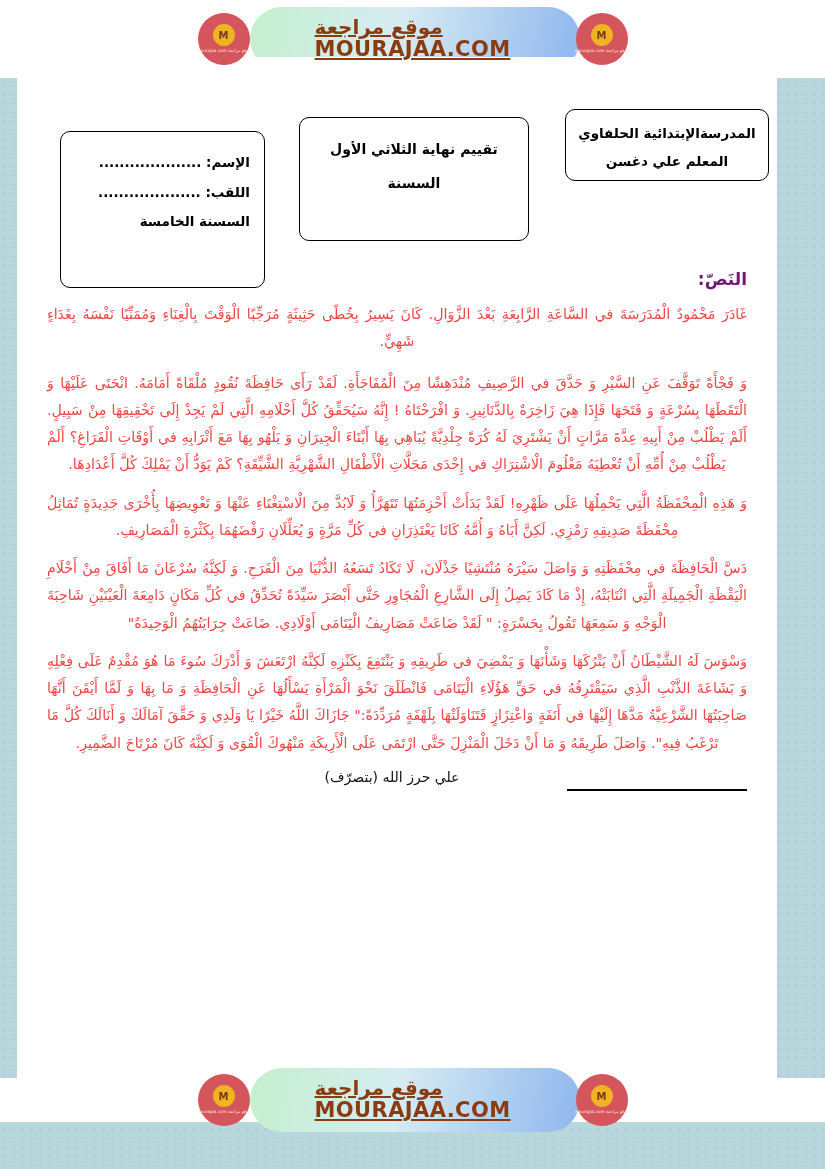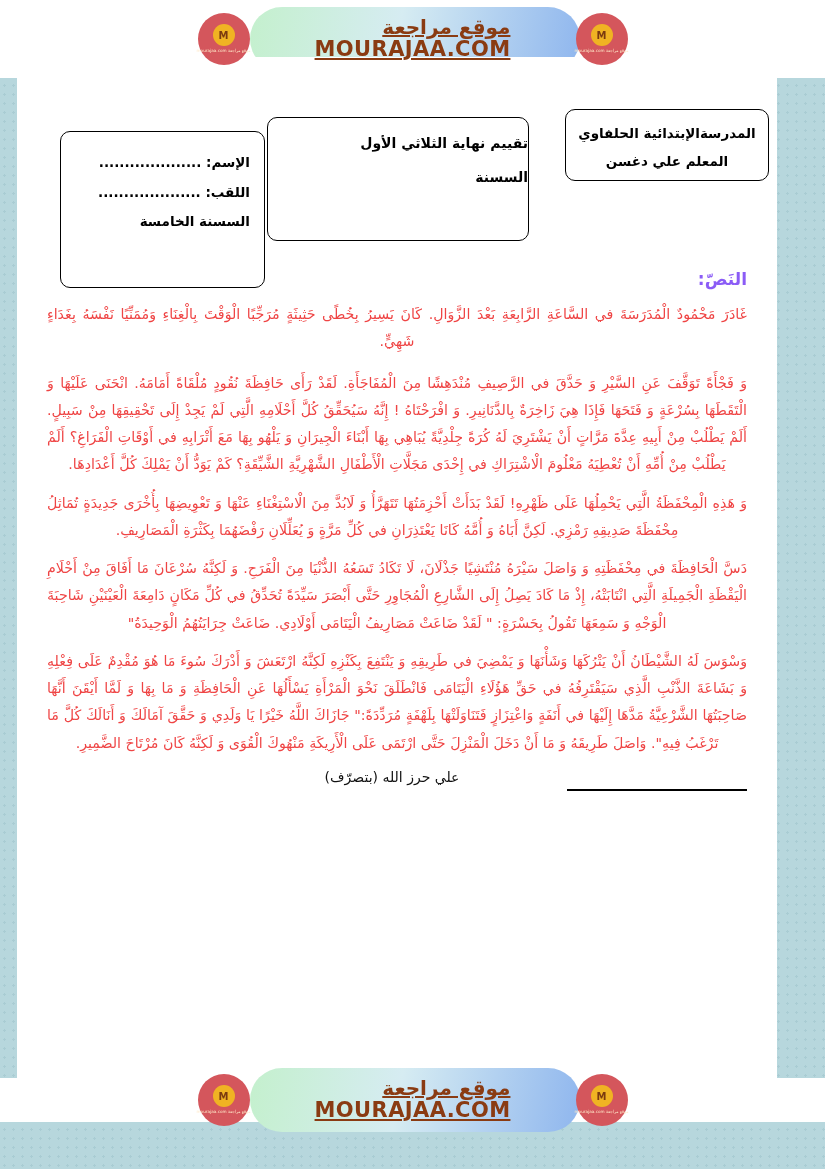--- a/index.html
+++ b/index.html
@@ -51,21 +51,21 @@
     left: 52px;
     top: 2px;
     width: 330px;
     height: 64px;
     border-radius: 34px;
     background: linear-gradient(100deg, #c4f0cd 0%, #d6ecf2 45%, #8fb6ee 100%);
   }
   .banner-text {
     position: relative;
     z-index: 3;
-    text-align: right;
+    text-align: left;
     line-height: 1.05;
     color: #8a3b12;
   }
   .banner-ar {
     font-size: 20px;
     font-weight: 700;
     text-decoration: underline;
     letter-spacing: 0.5px;
     display: block;
   }
@@ -147,24 +147,23 @@
     padding-top: 9px;
   }
   .hbox-school .line {
     font-size: 13.5px;
     font-weight: 700;
     line-height: 2.1;
   }
   .hbox-exam {
     right: 248px;
     top: 8px;
-    width: 262px;
+    width: 230px;
     height: 124px;
-    padding-top: 8px;
-    text-align: right;
+    padding-top: 14px;
   }
   .hbox-exam .line {
     font-size: 14px;
     font-weight: 700;
     line-height: 2.45;
   }
   .hbox-exam .line.date { direction: rtl; }
   .hbox-student {
     right: 512px;
     top: 22px;
@@ -194,21 +193,21 @@
     top: 212px;
     right: 30px;
     left: 30px;
     width: 700px;
   }
   .section-title {
     font-size: 17px;
     font-weight: 700;
     text-align: right;
     margin: 0 0 12px 0;
-    color: #8b5cf6;
+    color: #701a75;
   }
   .para {
     font-size: 14.2px;
     line-height: 1.92;
     text-align: justify;
     text-align-last: center;
     color: #ef4444;
     margin: 0 0 11px 0;
     font-family: "DejaVu Sans", "Liberation Sans", sans-serif;
   }

